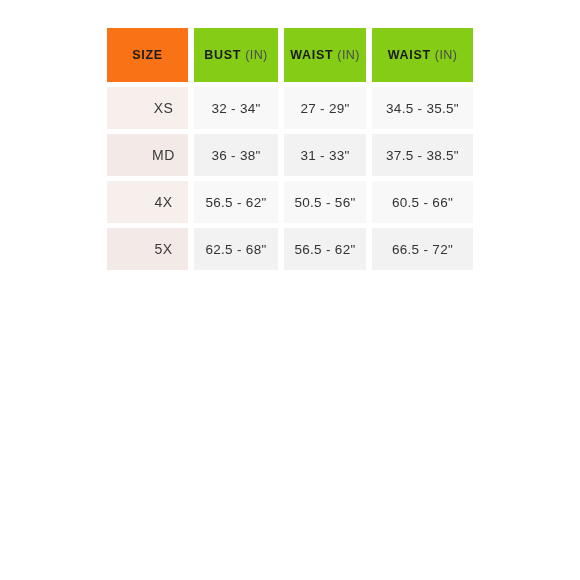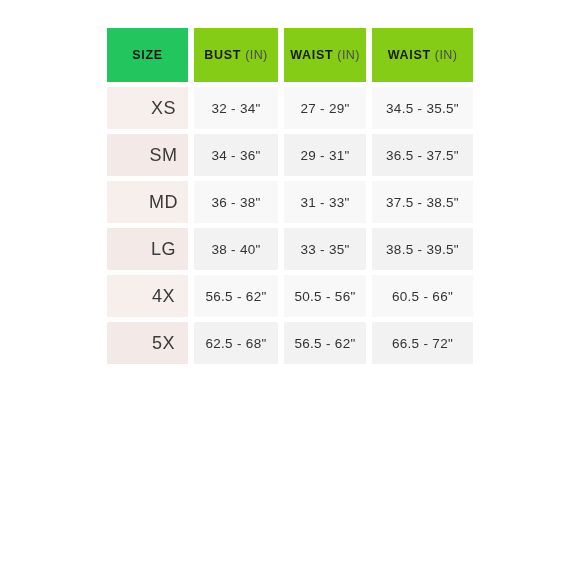--- a/index.html
+++ b/index.html
@@ -50,36 +50,36 @@
   }
 
   
   thead th {
     height: 54px;
     background: #84cc16;
     font-size: 12.5px;
     letter-spacing: 0.6px;
   }
   thead th.size-head {
-    background: #22c55e;
+    background: #f97316;
   }
   .head-strong {
     font-weight: 700;
     color: #1c1c1c;
     letter-spacing: 0.7px;
   }
   .head-unit {
     font-weight: 400;
     color: #4a4a4a;
     letter-spacing: 0.4px;
   }
 
   
   td.size-cell {
-    font-size: 18px;
+    font-size: 14px;
     color: #3a3a3a;
     letter-spacing: 0.5px;
     padding-left: 32px;
   }
   tbody tr:nth-child(odd)  td.size-cell { background: #f6efec; }
   tbody tr:nth-child(even) td.size-cell { background: #f3eae7; }
 
   
   tbody tr:nth-child(odd)  td.meas-cell { background: #f8f8f8; }
   tbody tr:nth-child(even) td.meas-cell { background: #f2f2f2; }
@@ -118,36 +118,24 @@
       </tr>
     </thead>
     <tbody id="table-body">
         <tr>
           <td class="size-cell">XS</td>
           <td class="meas-cell">32 - 34"</td>
           <td class="meas-cell">27 - 29"</td>
           <td class="meas-cell">34.5 - 35.5"</td>
         </tr>
         <tr>
-          <td class="size-cell">SM</td>
-          <td class="meas-cell">34 - 36"</td>
-          <td class="meas-cell">29 - 31"</td>
-          <td class="meas-cell">36.5 - 37.5"</td>
-        </tr>
-        <tr>
           <td class="size-cell">MD</td>
           <td class="meas-cell">36 - 38"</td>
           <td class="meas-cell">31 - 33"</td>
           <td class="meas-cell">37.5 - 38.5"</td>
-        </tr>
-        <tr>
-          <td class="size-cell">LG</td>
-          <td class="meas-cell">38 - 40"</td>
-          <td class="meas-cell">33 - 35"</td>
-          <td class="meas-cell">38.5 - 39.5"</td>
         </tr>
         <tr>
           <td class="size-cell">4X</td>
           <td class="meas-cell">56.5 - 62"</td>
           <td class="meas-cell">50.5 - 56"</td>
           <td class="meas-cell">60.5 - 66"</td>
         </tr>
         <tr>
           <td class="size-cell">5X</td>
           <td class="meas-cell">62.5 - 68"</td>

